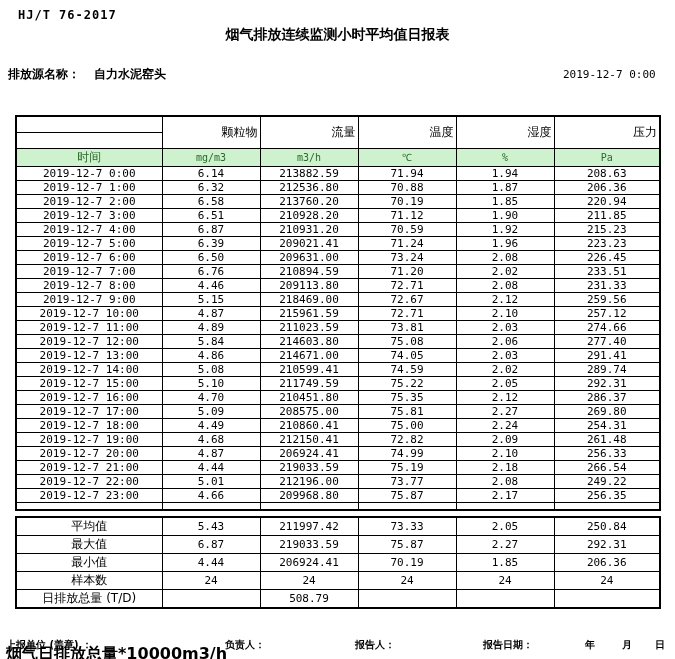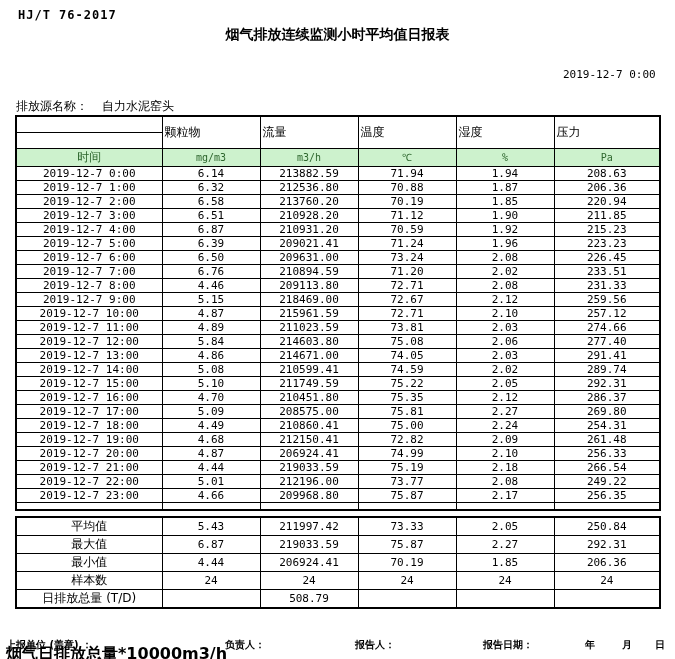--- a/index.html
+++ b/index.html
@@ -12,31 +12,31 @@
   }
   .std-code {
     position:absolute; left:18px; top:8px;
     font-family:"DejaVu Sans Mono","Liberation Mono",monospace;
     font-size:12px; font-weight:bold; letter-spacing:1px;
   }
   .title {
     position:absolute; left:0; top:26px; width:675px;
     text-align:center; font-size:14px; font-weight:bold;
   }
-  .source-line { position:absolute; left:16px; top:66px; font-size:12px; font-weight:normal;margin-top:32px; }
+  .source-line { position:absolute; left:8px; top:66px; font-size:12px; font-weight:bold; }
   .source-name { margin-left:14px; }
   .report-datetime {
     position:absolute; left:563px; top:68px;
     font-family:"DejaVu Sans Mono","Liberation Mono",monospace;
     font-size:11px;
   }
   .table-wrap { position:absolute; left:15px; top:115px; width:644px; }
   table { border-collapse:collapse; table-layout:fixed; width:644px; border:2px solid #000; }
   td, th { border:1px solid #000; padding:0 2px; overflow:hidden; white-space:nowrap; }
-  th { font-size:12px; font-weight:normal; text-align:left; }
+  th { font-size:12px; font-weight:normal; text-align:right; }
   .h1 td.c1 { height:16px; }
   .h2 td.c1 { height:16px; }
   .green-row td {
     height:14px; text-align:center;
     font-size:11px;
   }
   .green-row { background:#cdf2cd;border-radius:6px; }
   .green-row .time-h { font-size:12px; color:#2d662d; }
   .green-row .unit {
     font-family:"DejaVu Sans Mono","Liberation Mono",monospace;

